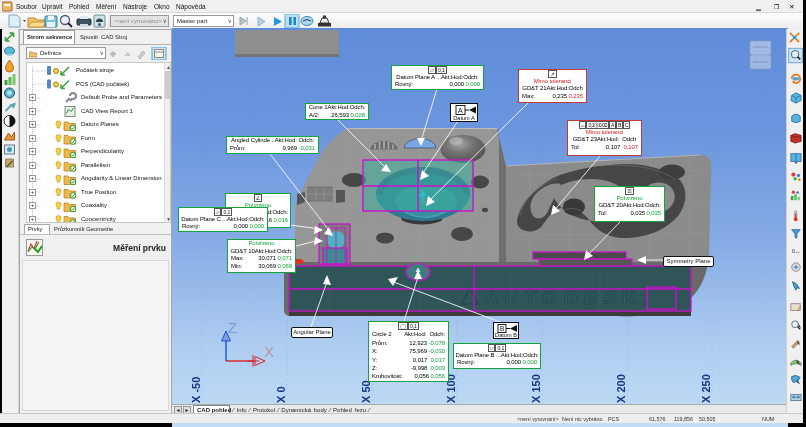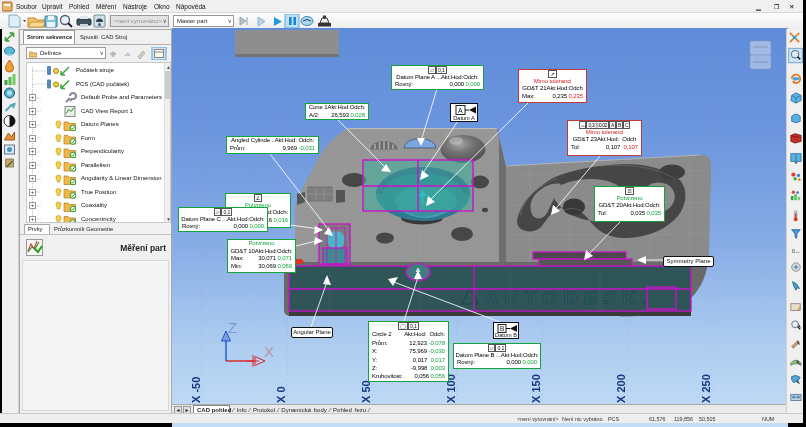--- a/index.html
+++ b/index.html
@@ -290,21 +290,21 @@
  <span class="ptab" style="left:8px;top:196px;font-size:5.8px;">Prvky</span>
  <span class="ptab" style="left:34px;top:196px;font-size:5.8px;">Průzkumník Geometrie</span>
  <div class="abs" style="left:0;top:204px;width:151px;height:1px;background:#c0c0c0;"></div>
 
  <svg class="abs" style="left:6px;top:209px" width="17" height="17">
   <rect x="0.5" y="0.5" width="16" height="16" fill="#f8f8f0" stroke="#999"></rect>
   <path d="M2 12 l3 -7 l3 5 l3 -8" stroke="#c04040" stroke-width="1.2" fill="none"></path>
   <path d="M2 13 l4 -5 l3 2 l4 -7" stroke="#3a8a3a" stroke-width="1.2" fill="none"></path>
   <path d="M9 10 l3 3 l4 -6" stroke="#18a018" stroke-width="2" fill="none"></path>
  </svg>
- <span class="ptab" style="right:5px;top:213px;font-weight:bold;font-size:8.5px;">Měření part</span>
+ <span class="ptab" style="right:5px;top:213px;font-weight:bold;font-size:8.5px;">Měření prvku</span>
  <div class="abs" style="left:2px;top:230px;width:147px;height:151px;background:#f4f4f4;border:1px solid #d8d8d8;"></div>
 </div>
 
 <div id="vp" class="abs">
  <svg id="scene" width="616" height="376" viewBox="172 28 616 376" style="position:absolute;left:0;top:0;">
   <defs>
    <radialGradient id="sph" cx="42%" cy="32%" r="72%">
     <stop offset="0%" stop-color="#a6a6a6"></stop>
             <stop offset="40%" stop-color="#767676"></stop>
             <stop offset="100%" stop-color="#4c4c4c"></stop>

